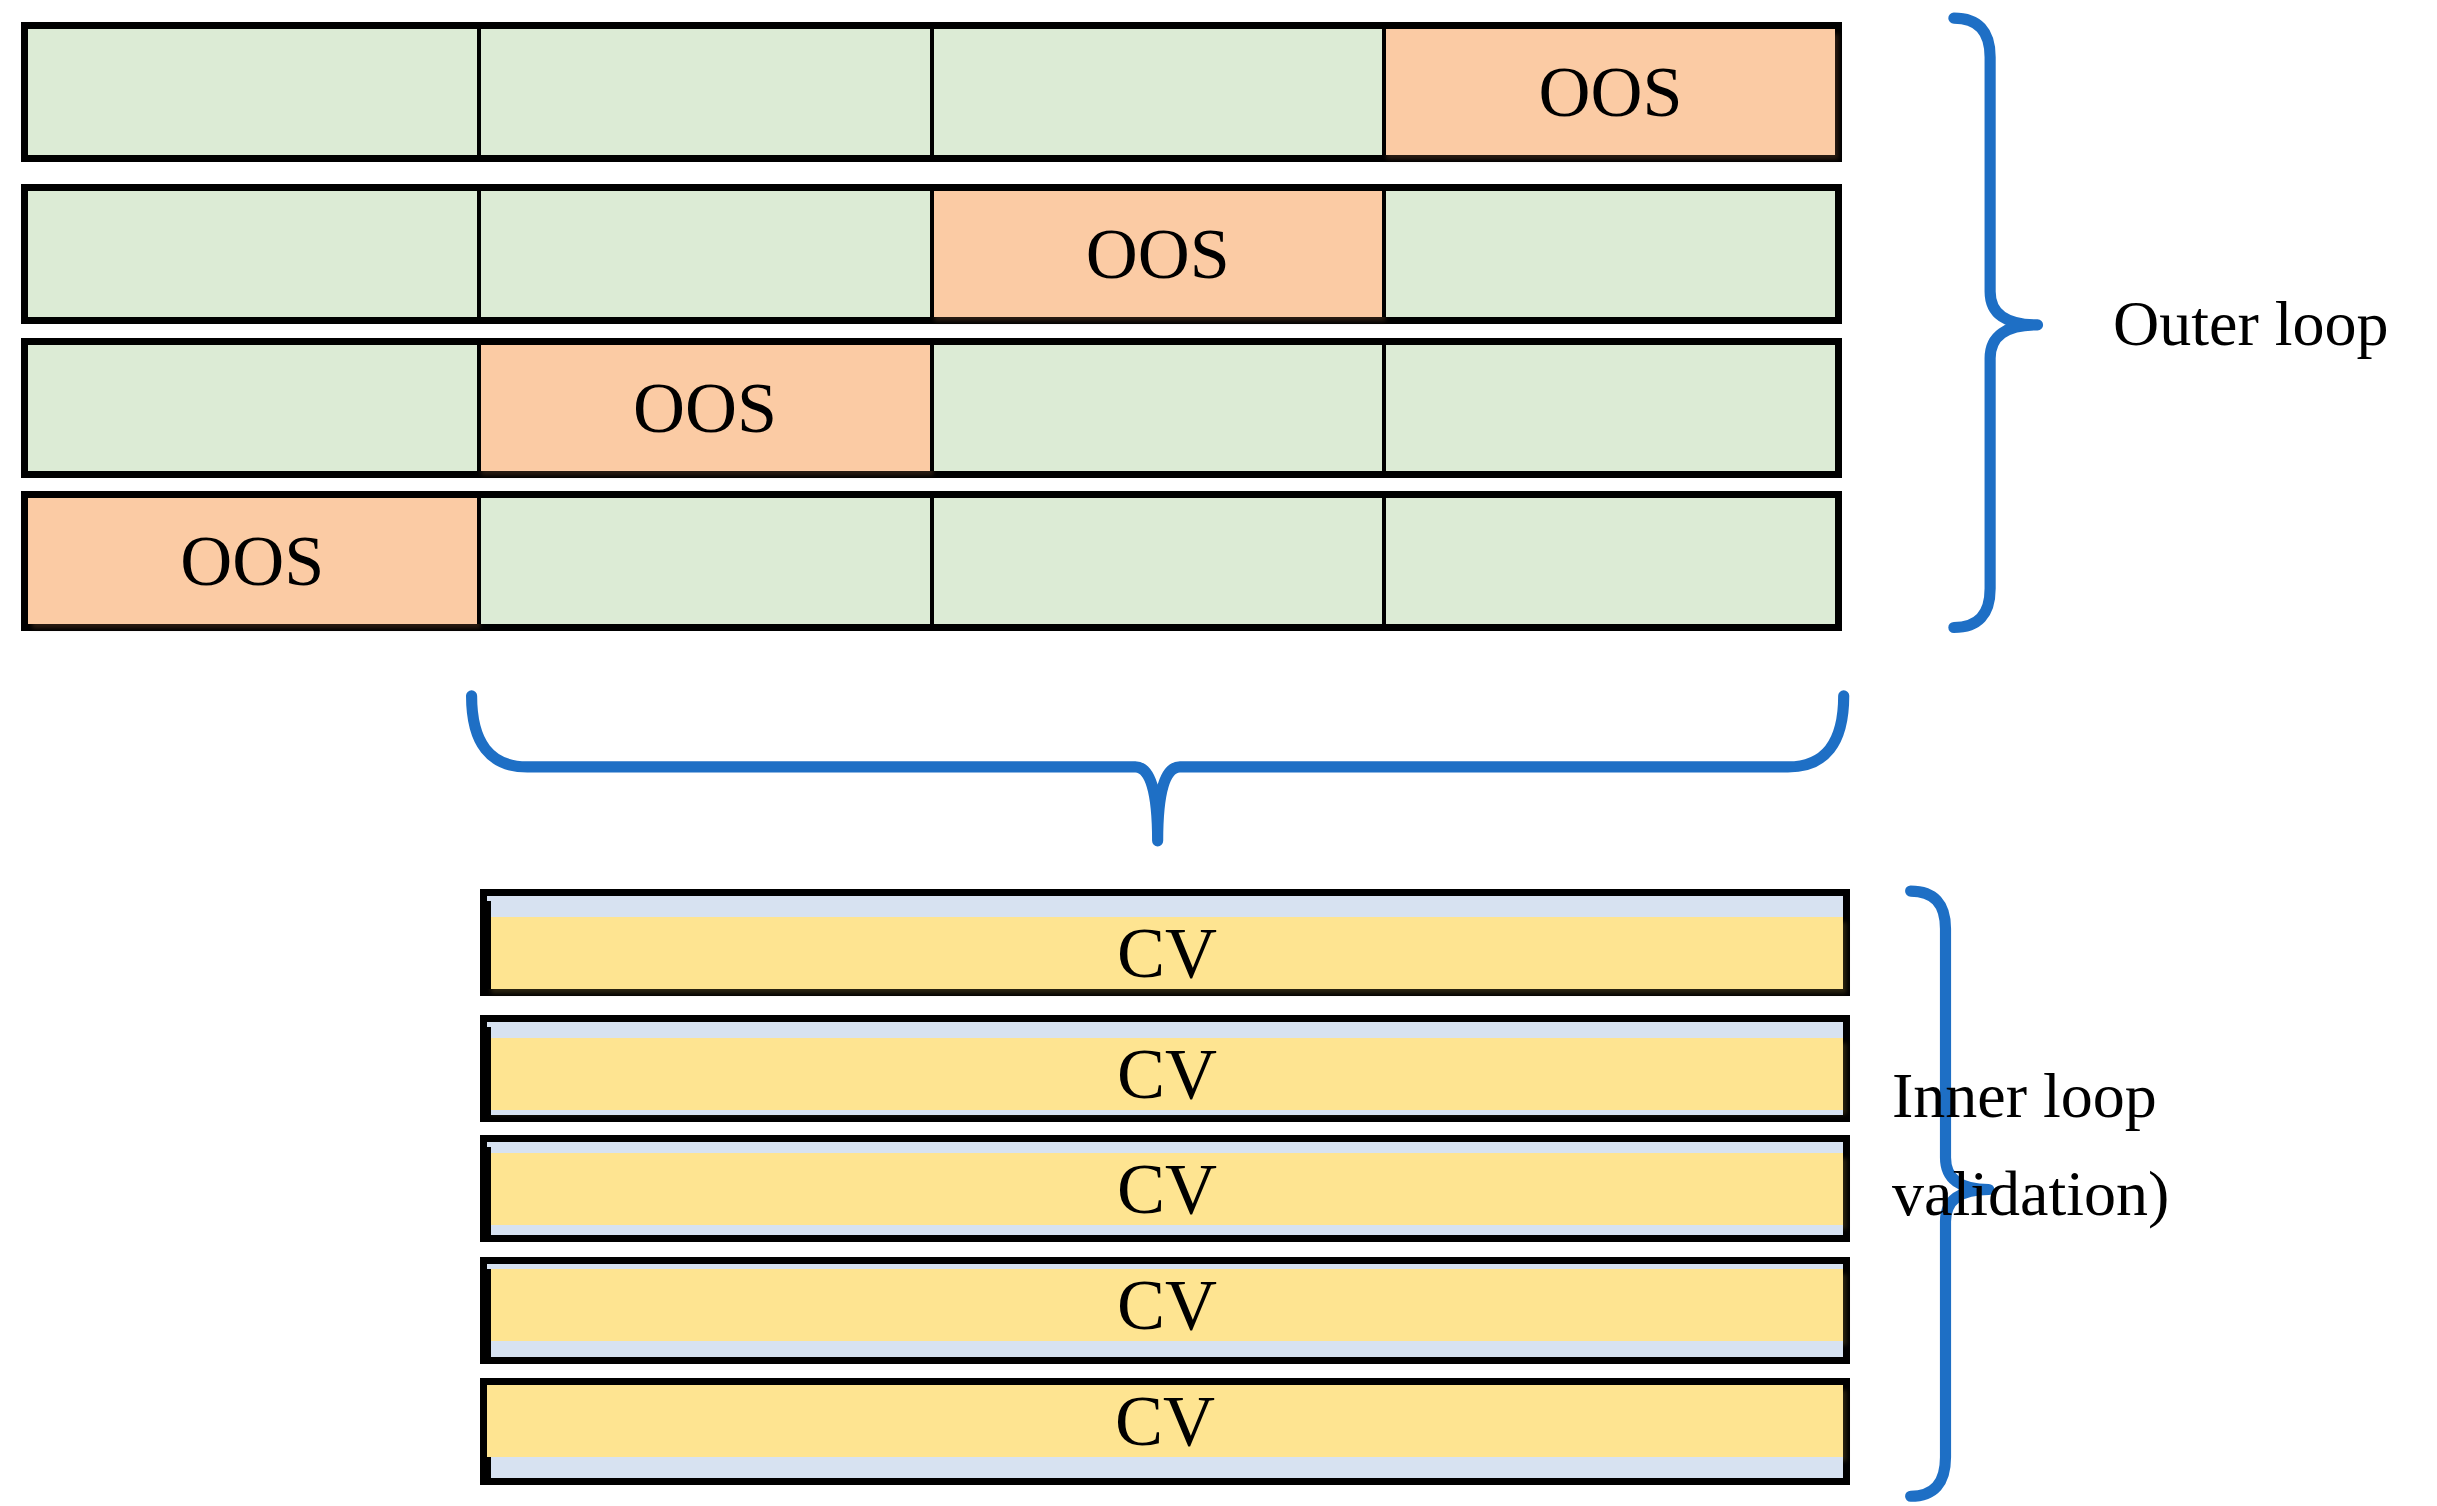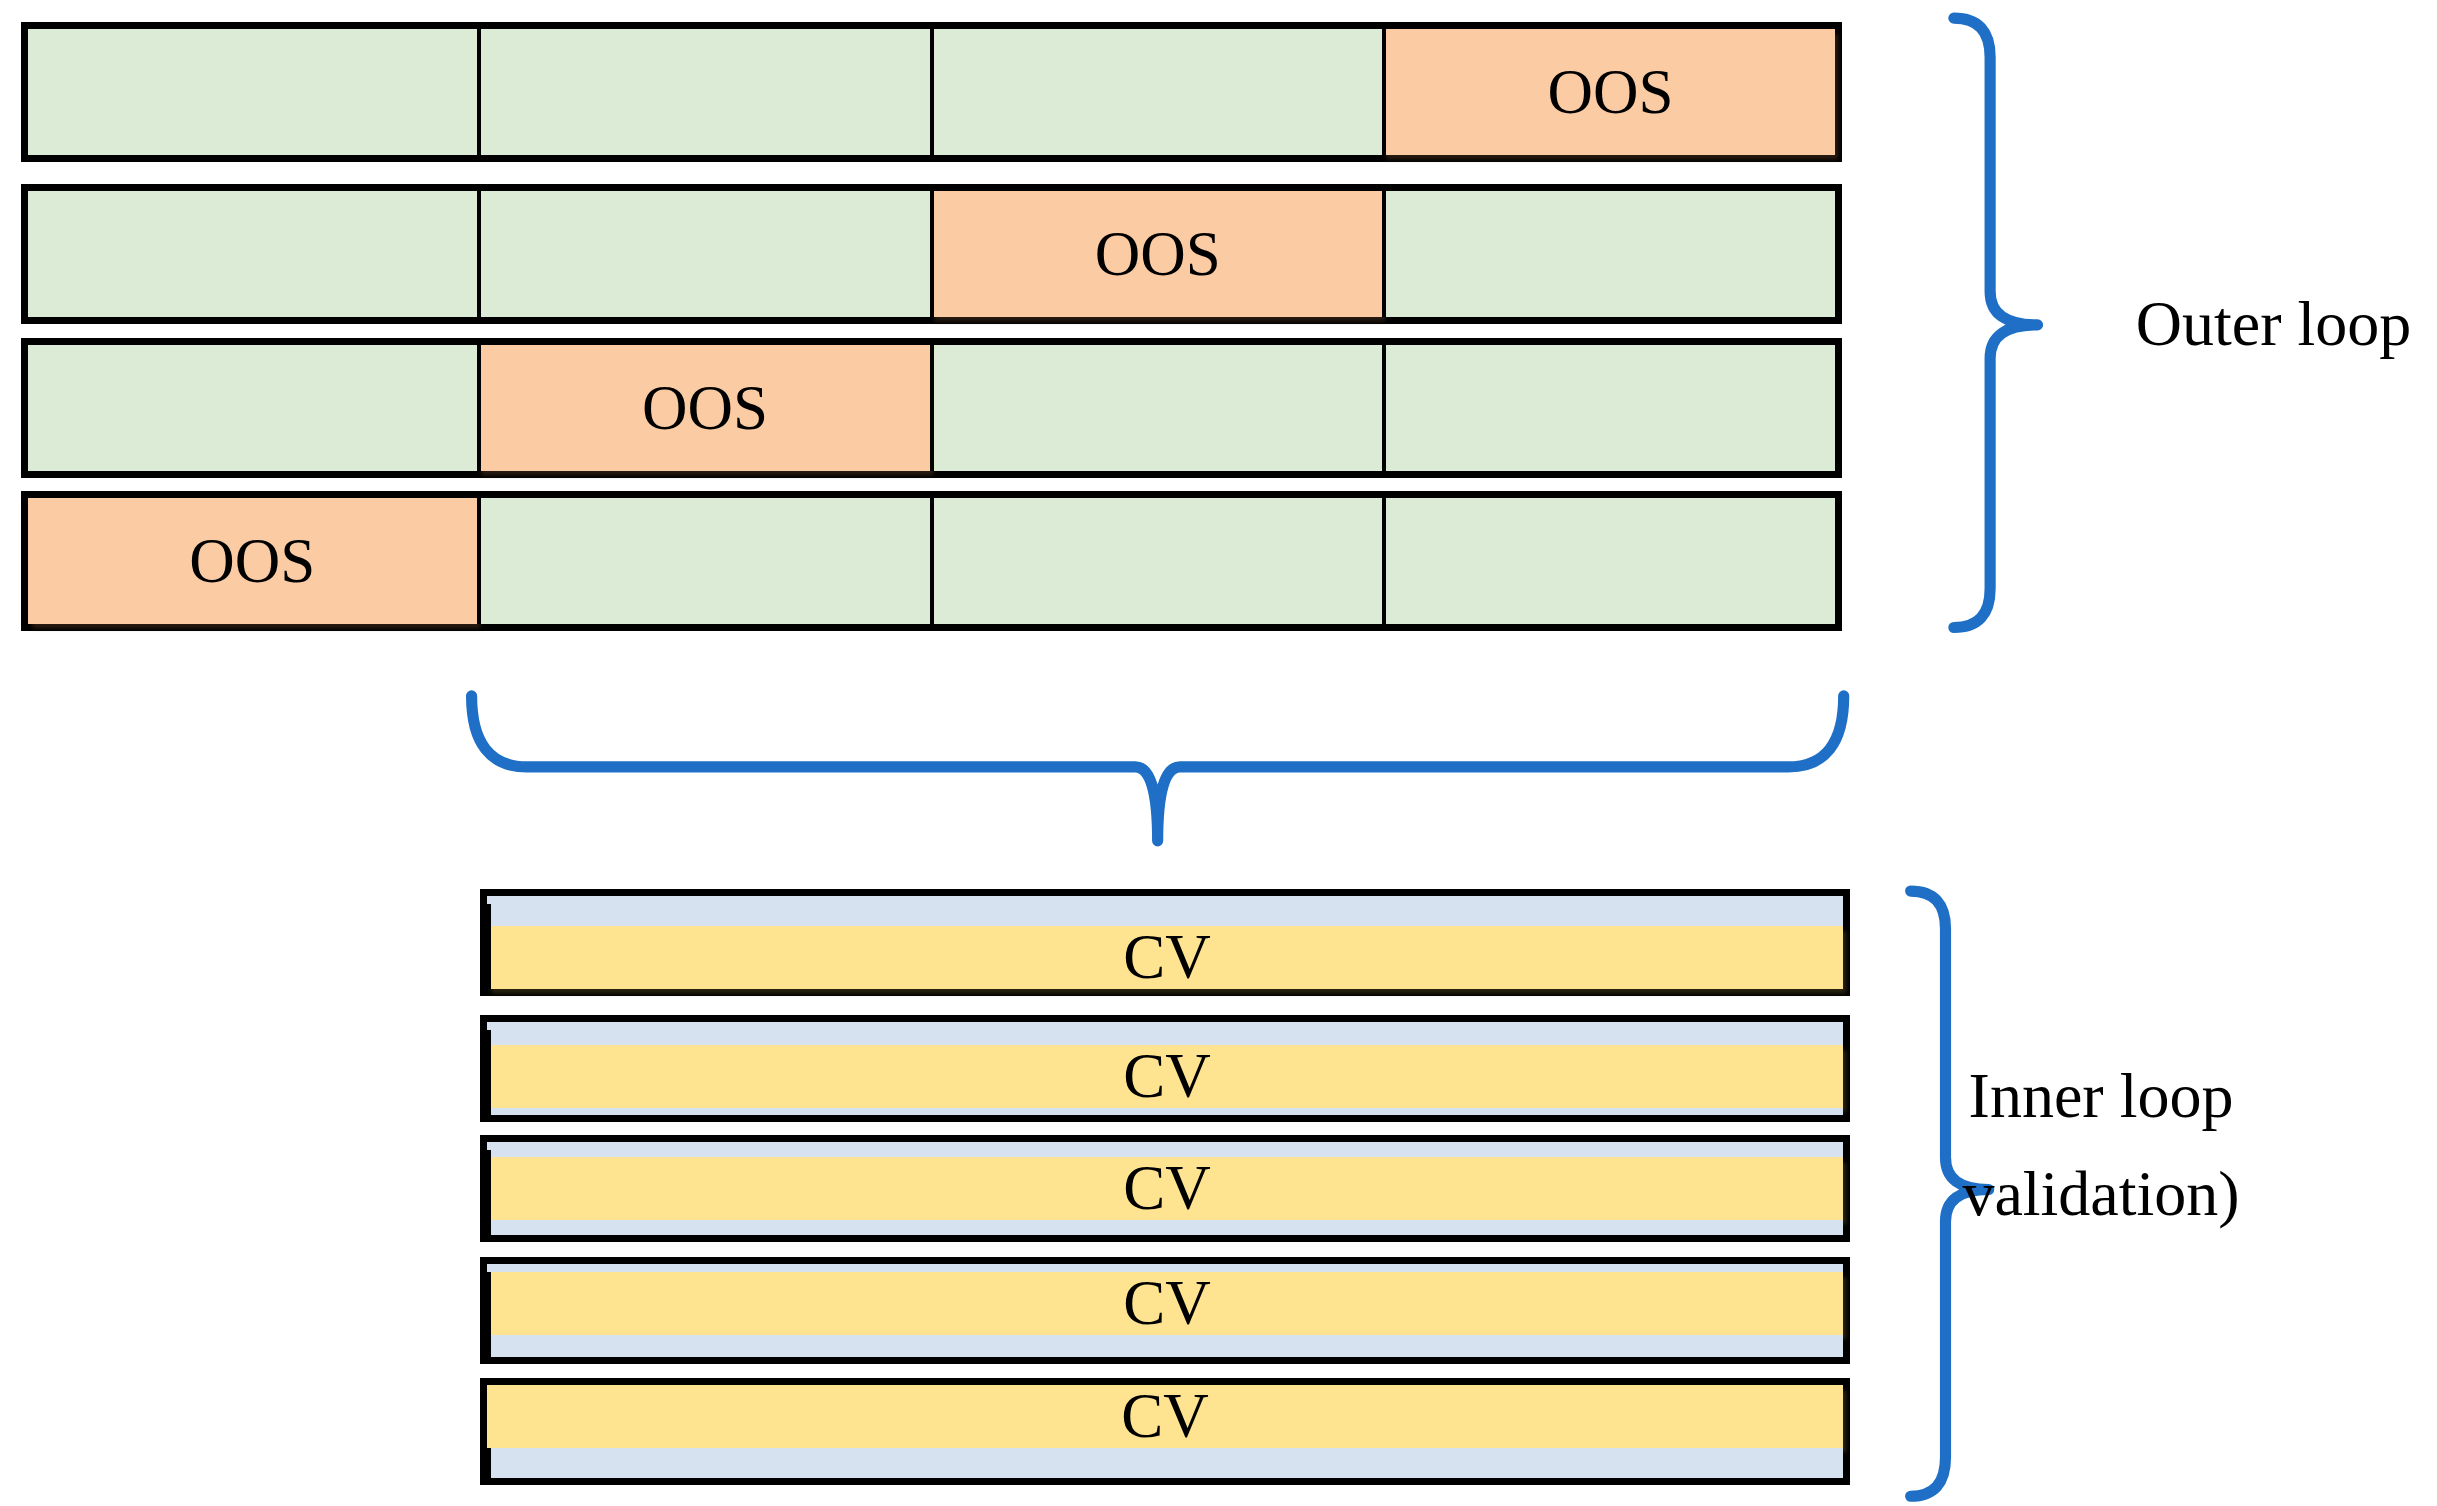--- a/index.html
+++ b/index.html
@@ -30,21 +30,21 @@
   }
   .row.outer{left:21px;width:1821px;height:140px;}
   .row.inner{left:480px;width:1370px;height:107px;flex-direction:column;}
   .row.o1{top:22px;}  .row.o2{top:184px;}  .row.o3{top:338px;}  .row.o4{top:491px;}
   .row.i1{top:889px;}.row.i2{top:1015px;}.row.i3{top:1135px;}.row.i4{top:1257px;}.row.i5{top:1378px;}
   .cell{
     flex:1 1 0;
     display:flex;align-items:center;justify-content:center;
     border-left:4.2px solid var(--border);
     box-sizing:border-box;
-    font-size:63px;
+    font-size:72px;
     line-height:1;
   }
   .cell:first-child{border-left:none;}
   .row.outer .cell{background:var(--outer-train);}
   .row.inner .cell{background:var(--inner-train);}
   .row.outer .cell.oos{background:var(--oos);box-shadow:3.5px 4.9px 4.2px rgba(92,62,40,.45);}
   .row.inner .cell.cv{background:var(--cv);box-shadow:3.5px 4.9px 4.2px rgba(95,80,35,.45);}
   
   svg.braces{position:absolute;left:0;top:0;}
   .brace{
@@ -52,21 +52,21 @@
     stroke:var(--brace);
     stroke-width:16;
     stroke-linecap:round;
     stroke-linejoin:round;
   }
   
   .label{
     position:absolute;
     font-size:64px;
     line-height:98px;
-    text-align:center;
+    text-align:left;
     white-space:nowrap;
   }
   .label.outer-label{left:2113px;top:275px;width:321px;}
   .label.inner-label{left:1892px;top:1047px;width:418px;white-space:normal;}
   .label.inner-label span{display:block;}
 </style>
 </head>
 <body>
 
 <div class="canvas">

